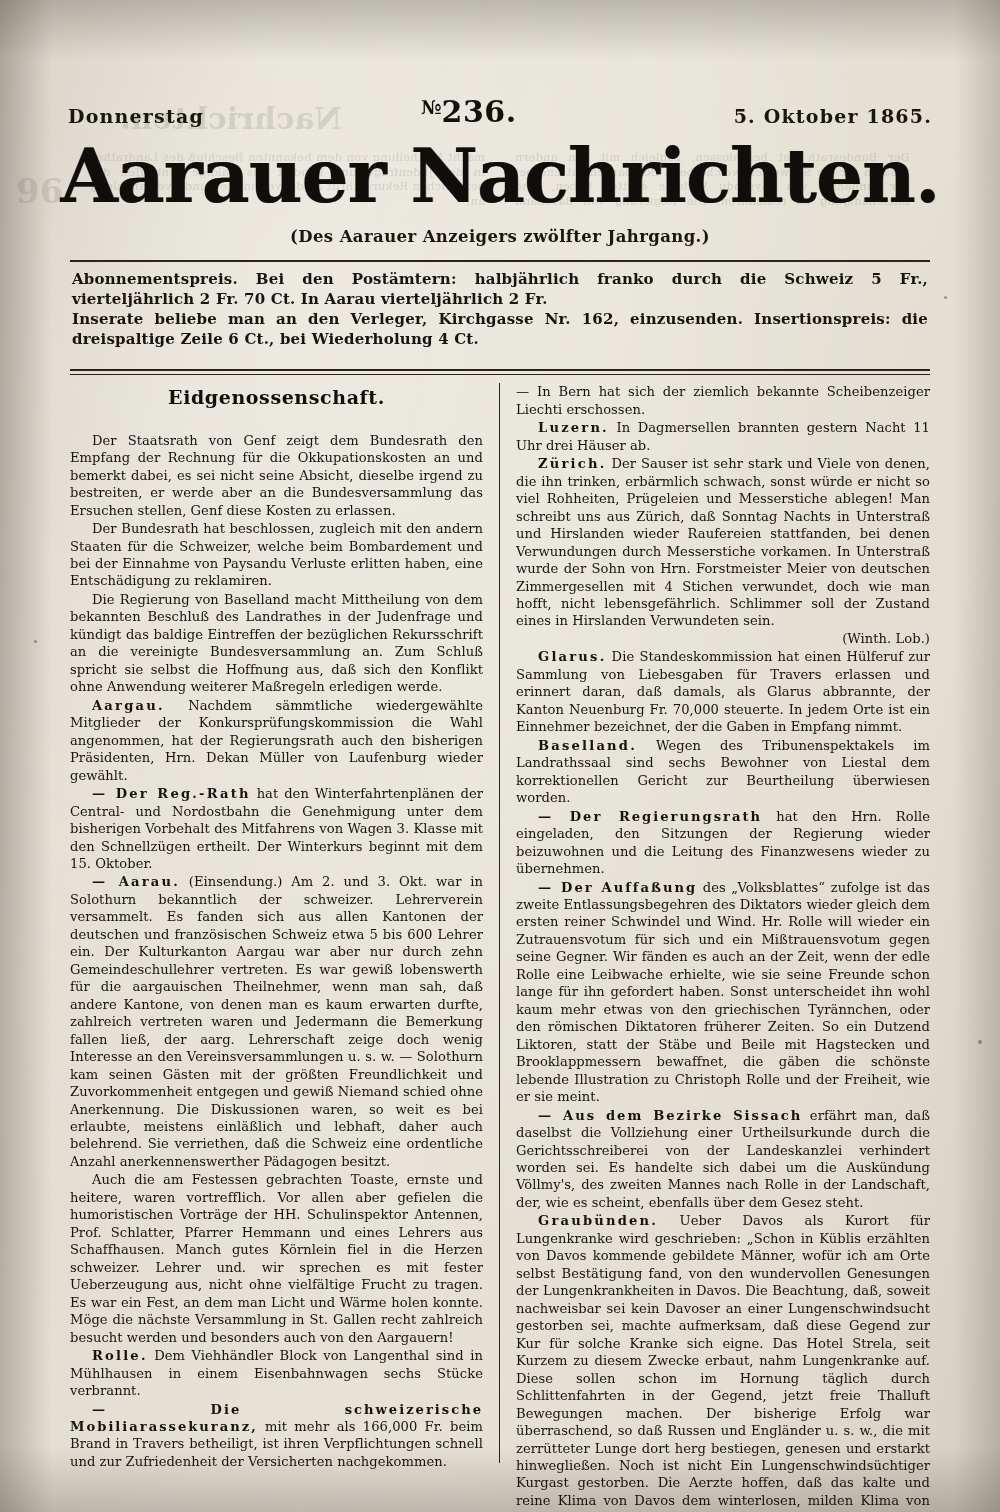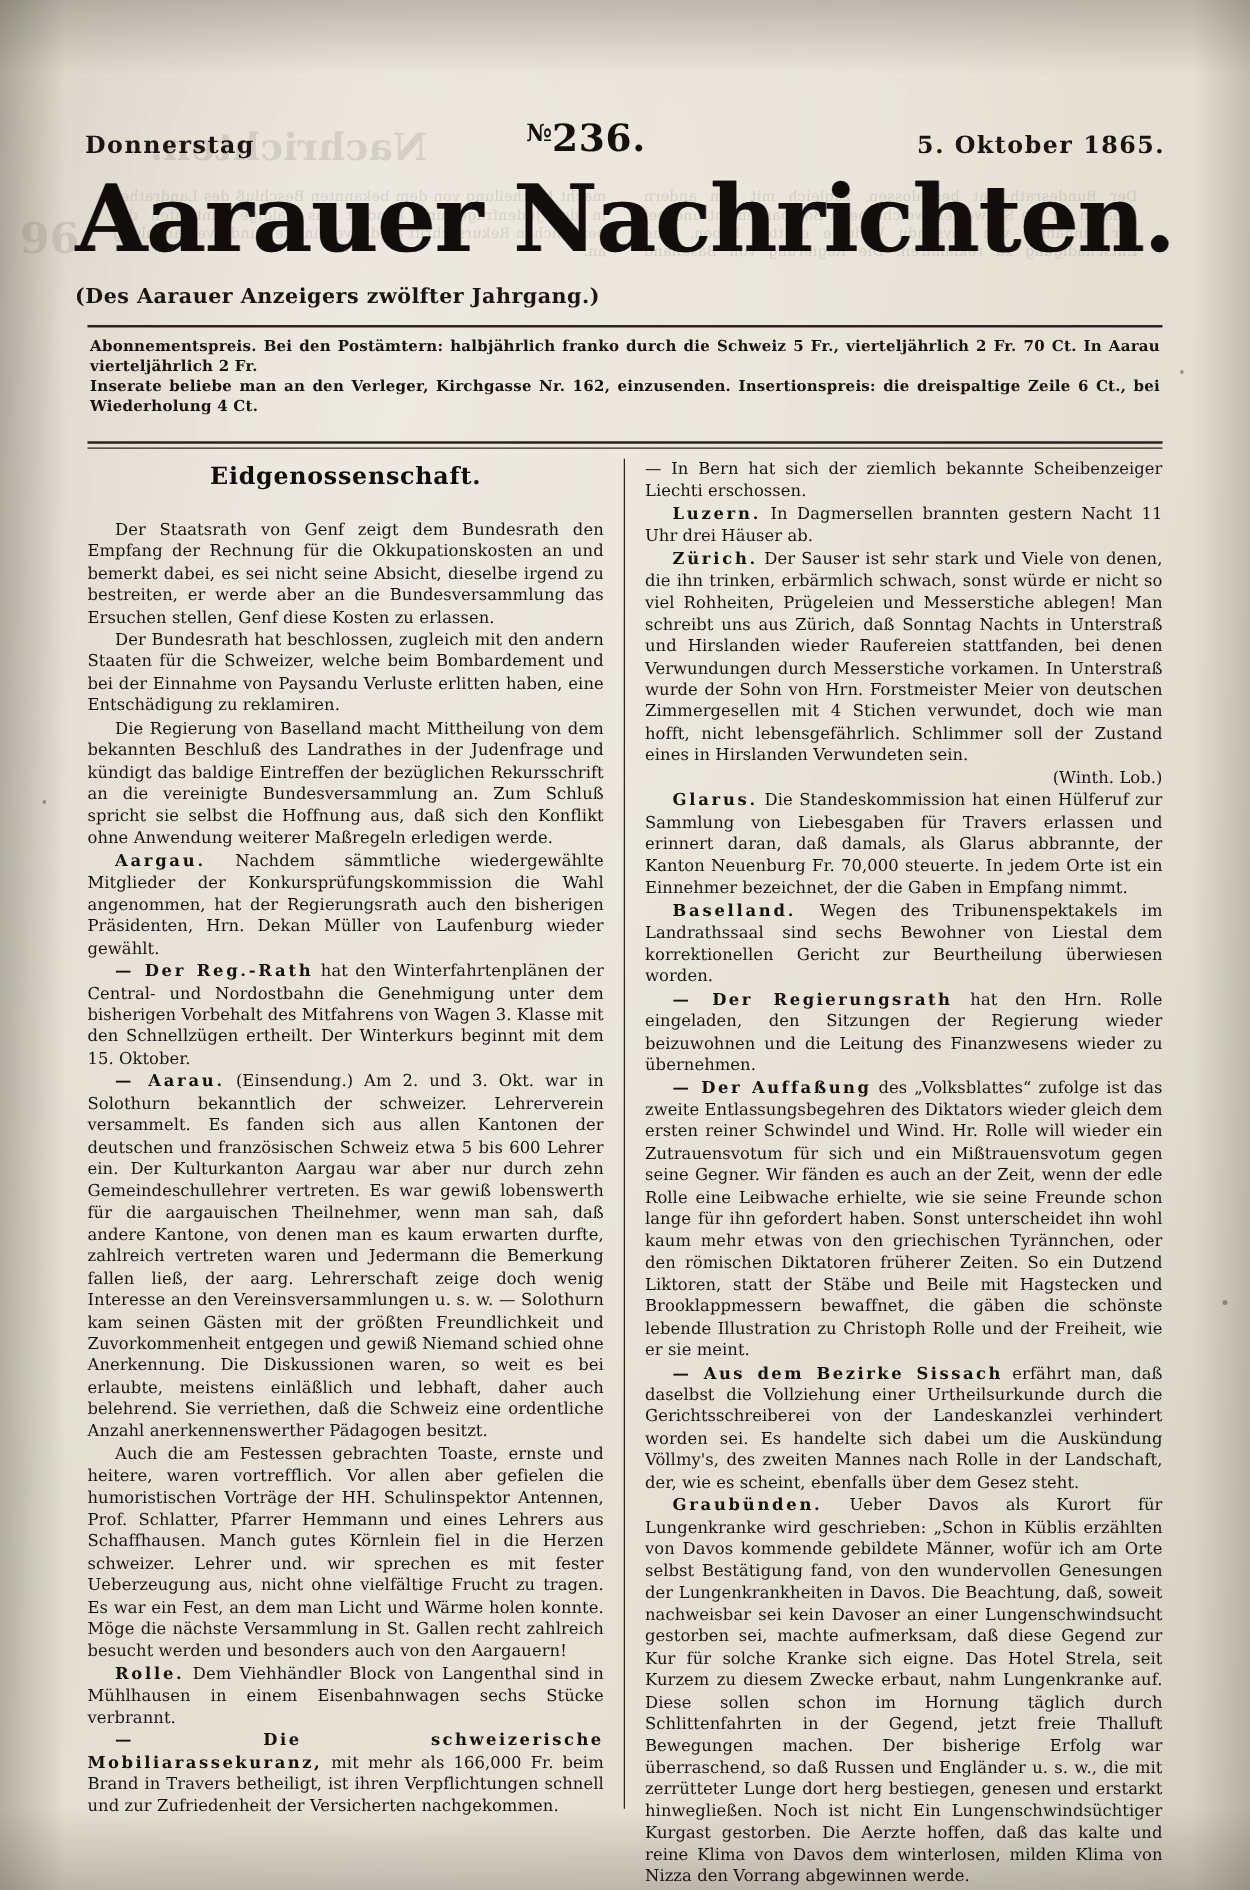--- a/index.html
+++ b/index.html
@@ -74,38 +74,38 @@
     font-family: "DejaVu Serif", serif;
     font-weight: 700;
     font-size: 74px;
     line-height: 1;
     color: #100d0a;
     margin: 12px 0 2px 0;
     letter-spacing: -1px;
     text-shadow: 0.6px 0 0 rgba(16,13,10,0.55), -0.4px 0 0 rgba(16,13,10,0.3);
   }
   .masthead-sub {
-    text-align: left;
+    text-align: center;
     font-size: 16.5px;
     font-weight: 700;
     color: #1a1612;
     letter-spacing: 0.4px;
     margin-top: 14px;
   }
   .rule {
     border-top: 2.2px solid #2a241c;
     margin: 14px 10px 0 10px;
   }
   .rule.thin {
     border-top: 1.1px solid #2a241c;
     margin-top: 3px;
   }
   .terms {
     padding: 7px 12px 6px 12px;
-    font-size: 12px;
+    font-size: 15px;
     font-weight: 700;
     line-height: 1.34;
     color: #181410;
     text-align: justify;
   }
   .terms .lead {
     letter-spacing: 0.2px;
   }
   .columns {
     display: flex;

